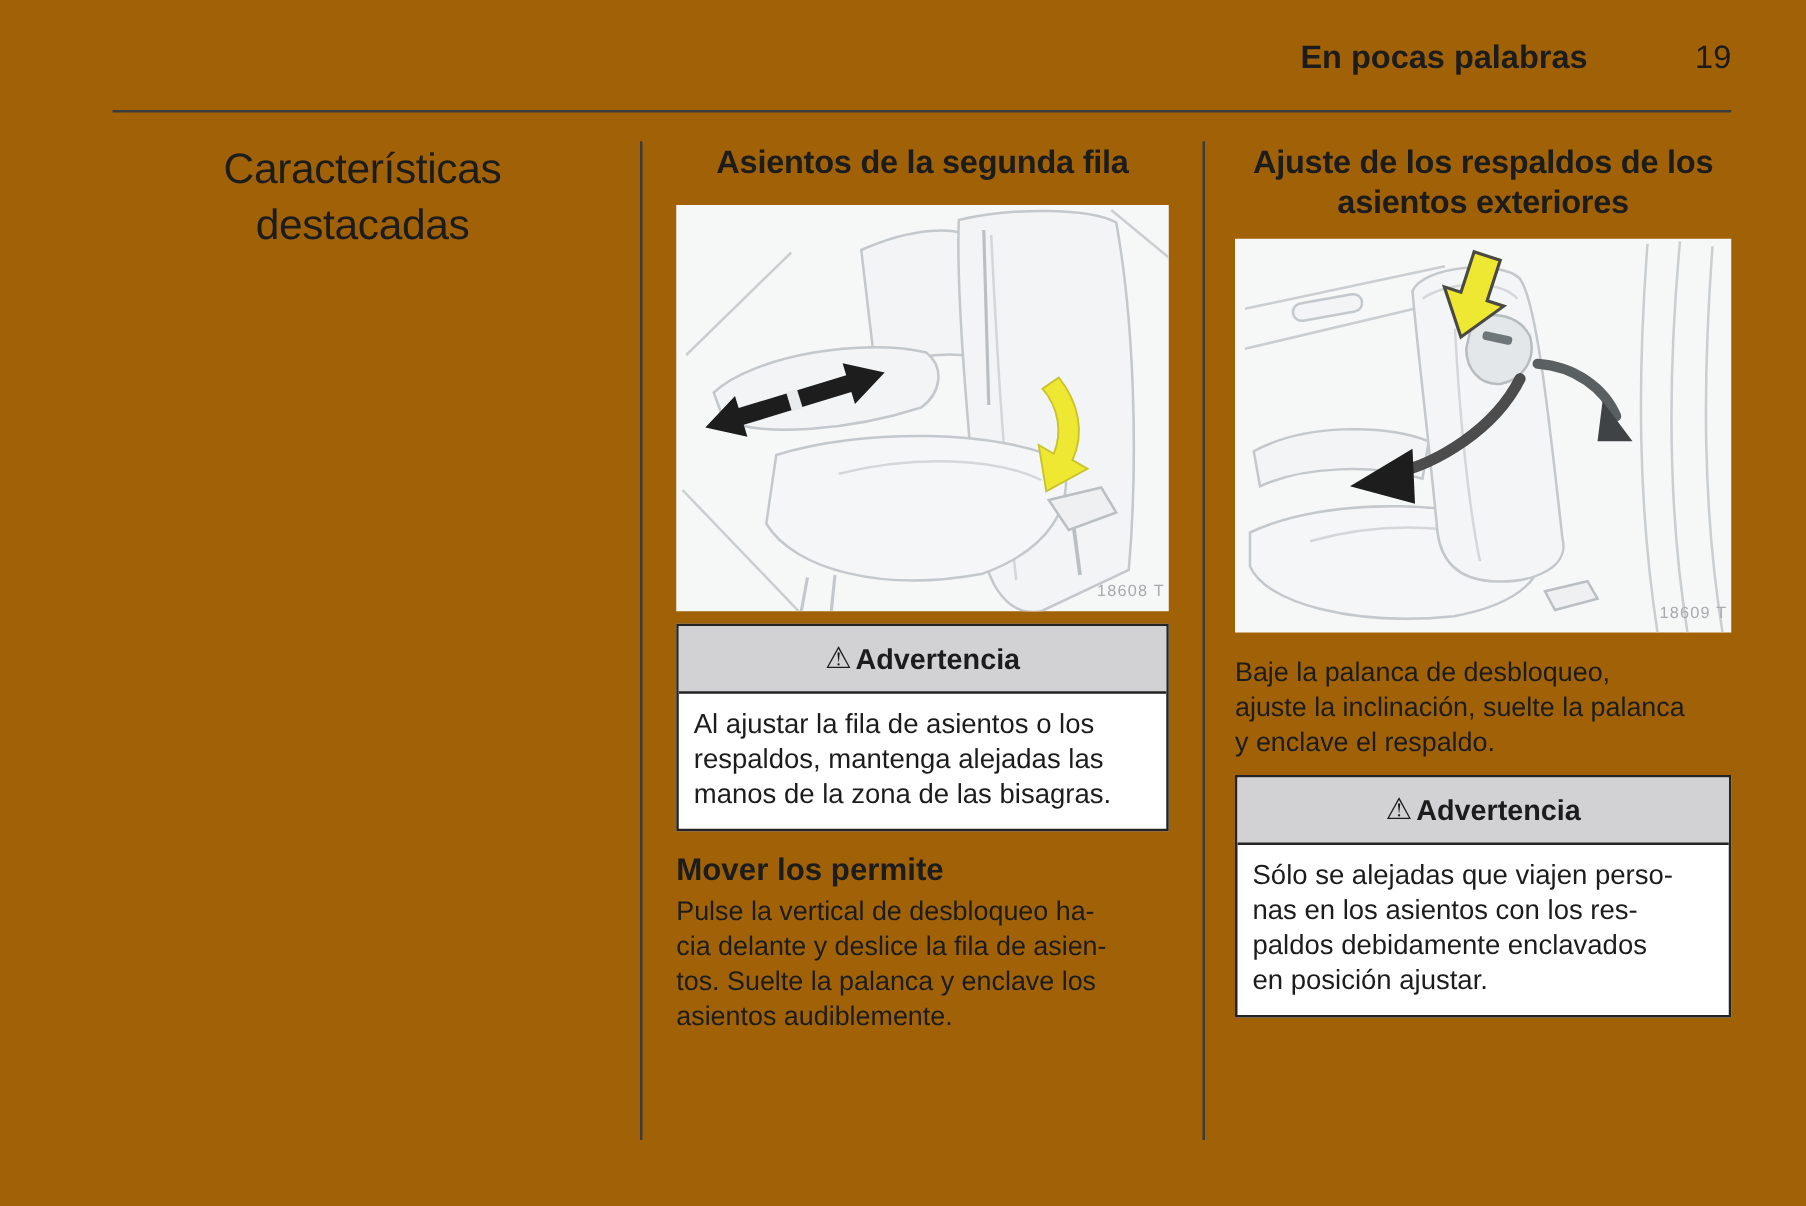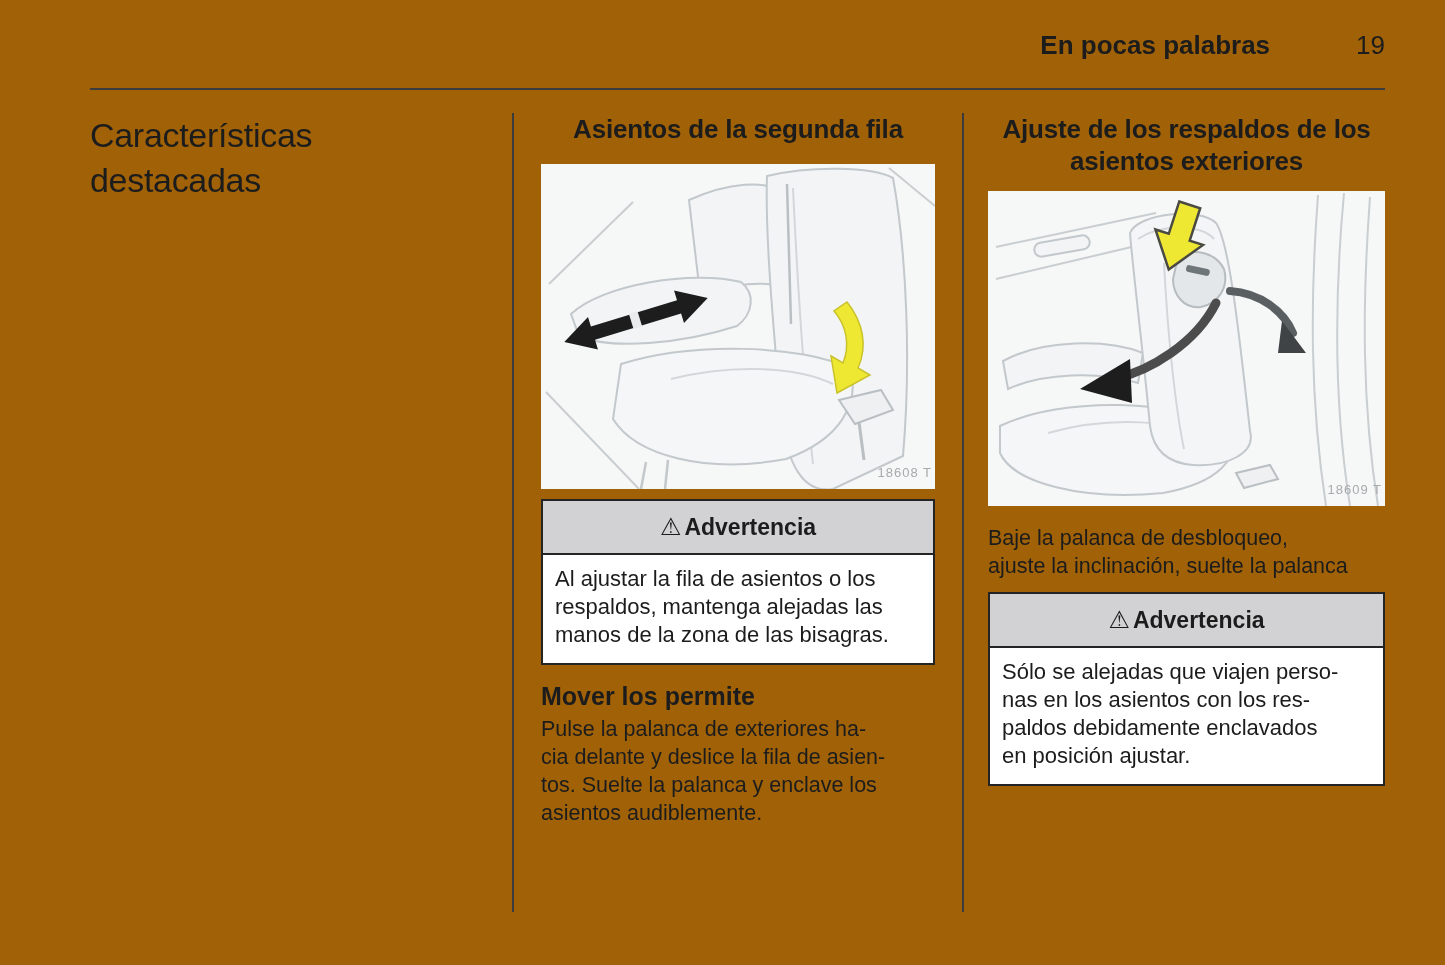--- a/index.html
+++ b/index.html
@@ -20,21 +20,21 @@
   .header-page{font-size:26px;font-weight:400;margin-left:86px;}
   .rule{position:absolute;left:90px;top:88px;width:1295px;height:2px;background:#3c3c3c;}
   .divider{position:absolute;top:113px;height:799px;width:2px;background:#3c3c3c;}
   .d1{left:512px;}
   .d2{left:962px;}
   
   .col{position:absolute;top:113px;}
   .col-left{left:90px;width:400px;}
   .col-mid{left:541px;width:394px;}
   .col-right{left:988px;width:397px;}
-  h1{margin:0;font-size:34px;font-weight:400;line-height:45px;letter-spacing:-0.3px;}
+  h1{margin:0;font-size:34px;font-weight:400;line-height:45px;letter-spacing:-0.3px;text-align:center;}
   h2{margin:0;font-size:26px;font-weight:700;line-height:32px;letter-spacing:-0.2px;text-align:center;}
   h3{margin:16px 0 4px 0;font-size:25px;font-weight:700;line-height:30px;}
   .line{display:block;white-space:nowrap;}
   .bodytext{font-size:21.5px;line-height:28px;margin:0;}
   
   .figure{position:relative;background:#f6f7f7;margin-top:19px;}
   .fig-mid{height:325px;}
   .fig-right{height:315px;margin-top:14px;}
   .fig-label{
     position:absolute;right:3px;bottom:9px;
@@ -122,21 +122,21 @@
       </div>
       <div class="warning-body">
         <span class="line">Al ajustar la fila de asientos o los</span>
         <span class="line">respaldos, mantenga alejadas las</span>
         <span class="line">manos de la zona de las bisagras.</span>
       </div>
     </div>
 
     <h3>Mover los permite</h3>
     <p class="bodytext">
-      <span class="line">Pulse la palanca de exteriores ha-</span>
+      <span class="line">Pulse la vertical de desbloqueo ha-</span>
       <span class="line">cia delante y deslice la fila de asien-</span>
       <span class="line">tos. Suelte la palanca y enclave los</span>
       <span class="line">asientos audiblemente.</span>
     </p>
   </div>
 
   <div class="col col-right">
     <h2>
       <span class="line">Ajuste de los respaldos de los</span>
       <span class="line">asientos exteriores</span>
@@ -178,20 +178,21 @@
 
         <path d="M242,100 C 272,102 296,120 305,142" stroke="#5a5f62" stroke-width="8" fill="none" stroke-linecap="round"></path>
         <polygon points="294,130 318,162 290,162" fill="#3f4346"></polygon>
       </svg>
       <span class="fig-label">18609 T</span>
     </div>
 
     <p class="bodytext mt18">
       <span class="line">Baje la palanca de desbloqueo,</span>
       <span class="line">ajuste la inclinación, suelte la palanca</span>
+      <span class="line">y enclave el respaldo.</span>
     </p>
 
     <div class="warning-box mt12">
       <div class="warning-head">
         <span class="warn-icon">⚠</span>
         <span>Advertencia</span>
       </div>
       <div class="warning-body">
         <span class="line">Sólo se alejadas que viajen perso-</span>
         <span class="line">nas en los asientos con los res-</span>

